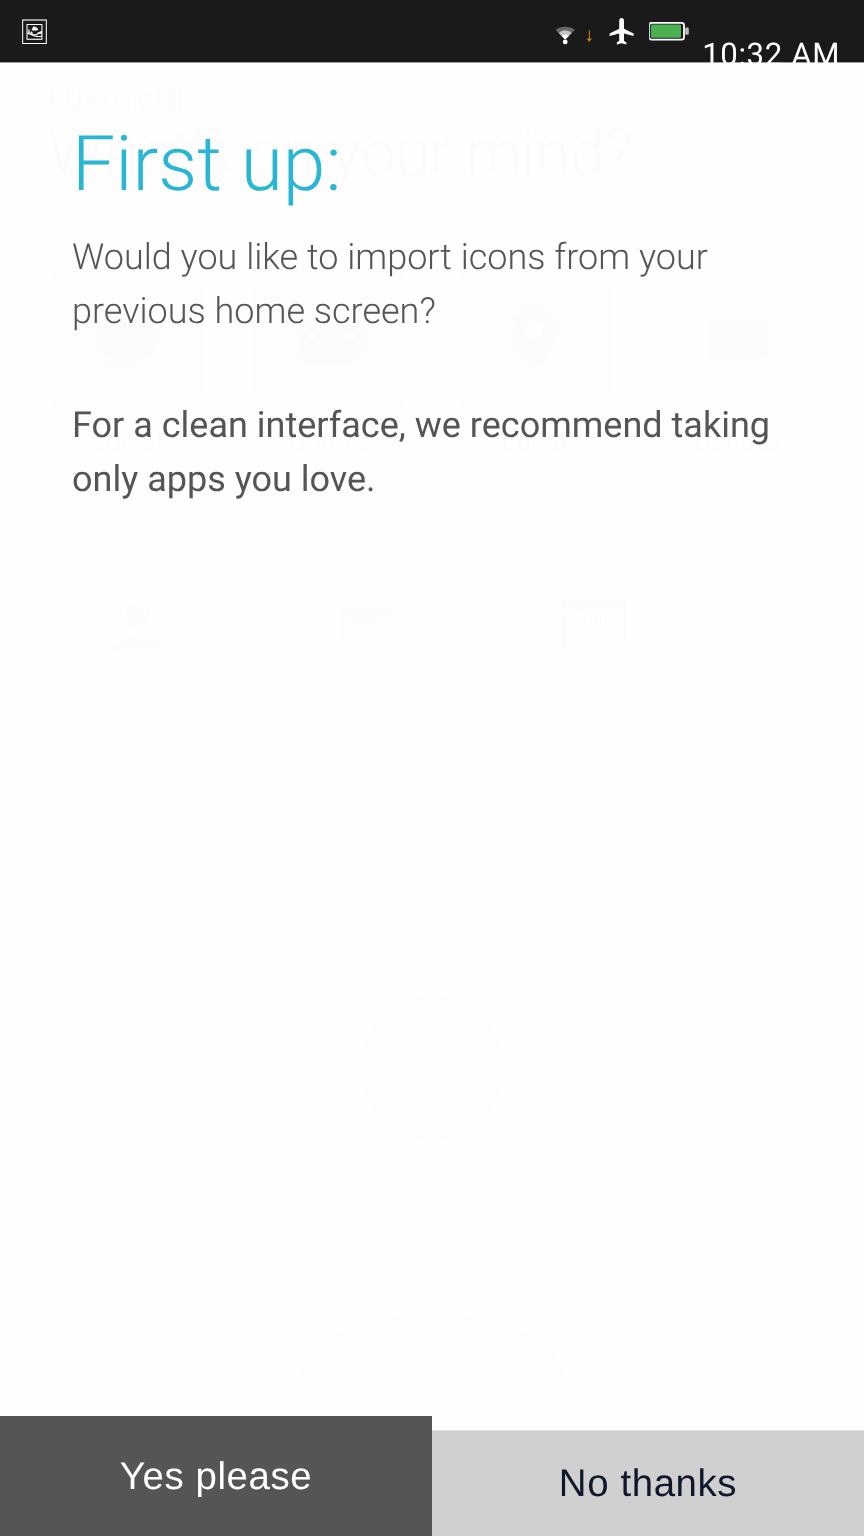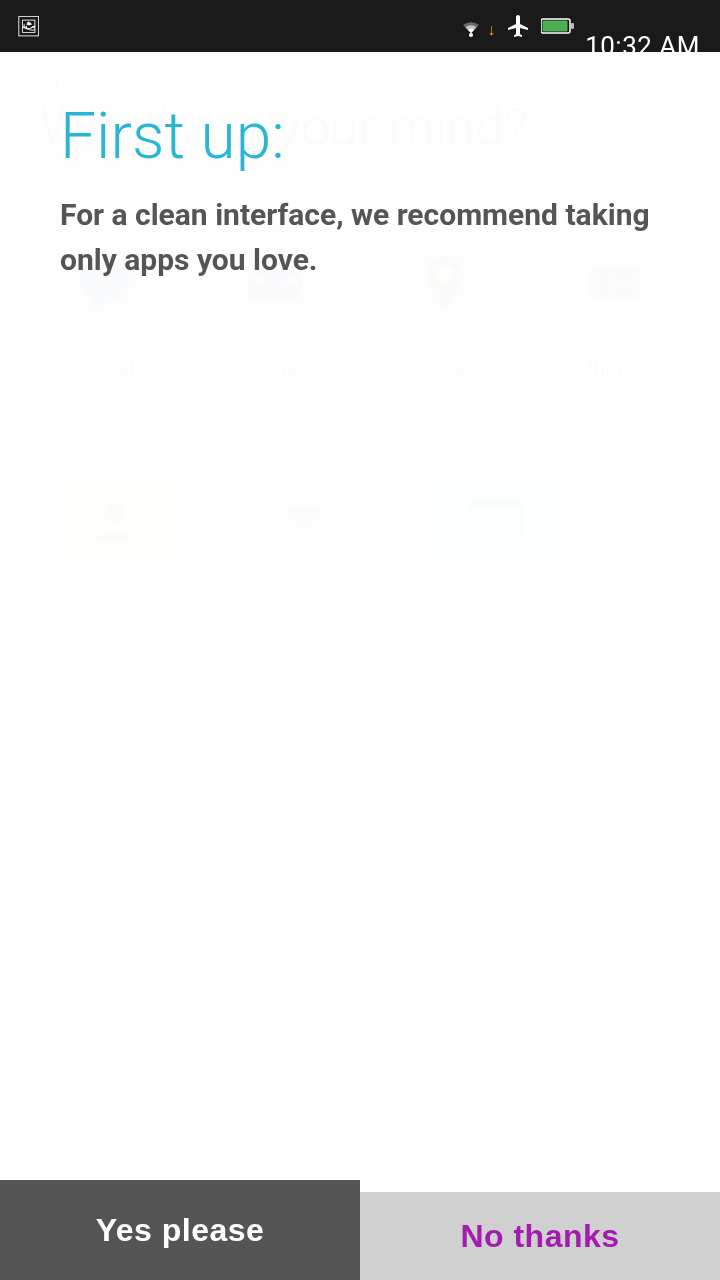--- a/index.html
+++ b/index.html
@@ -160,21 +160,21 @@
       font-size: 30px;
       color: #555;
       font-weight: 300;
       line-height: 1.5;
       margin-bottom: 50px;
     }
 
     .dialog-recommendation {
       font-size: 30px;
       color: #555;
-      font-weight: 700;
+      font-weight: 400;
       line-height: 1.5;
     }
 
     
     .bg-bottom-icons {
       position: absolute;
       bottom: 100px;
       left: 0;
       width: 720px;
       height: 400px;
@@ -196,32 +196,32 @@
       height: 100px;
       display: flex;
       z-index: 20;
     }
 
     .btn-yes {
       flex: 1;
       background: #555555;
       color: #fff;
       font-size: 32px;
-      font-weight: 700;
+      font-weight: 400;
       border: none;
       cursor: pointer;
       letter-spacing: 0.5px;
     }
 
     .btn-no {
       flex: 1;
       background: #d0d0d0;
-      color: #a21caf;
+      color: #0f172a;
       font-size: 32px;
-      font-weight: 700;
+      font-weight: 400;
       border: none;
       cursor: pointer;
       letter-spacing: 0.5px;
       margin-top: 12px;
     }
   </style>
 </head>
 <body>
 
 <div class="status-bar">
@@ -325,20 +325,21 @@
       </svg>
     </div>
     <div style="width:50px;"></div>
   </div>
 </div>
 
 <div class="dialog-overlay"></div>
 
 <div class="dialog-content">
   <div class="dialog-title">First up:</div>
+  <div class="dialog-body">Would you like to import icons from your previous home screen?</div>
   <div class="dialog-recommendation">For a clean interface, we recommend taking only apps you love.</div>
 </div>
 
 <div class="bg-bottom-icons">
   <svg width="600" height="380" viewBox="0 0 600 380" fill="#bbb" opacity="0.15">
 
     <circle cx="300" cy="100" r="60" fill="#ccc"></circle>
     <path d="M180 380 C180 280 420 280 420 380" fill="#ccc"></path>
 
     <circle cx="120" cy="160" r="40" fill="#ddd"></circle>

